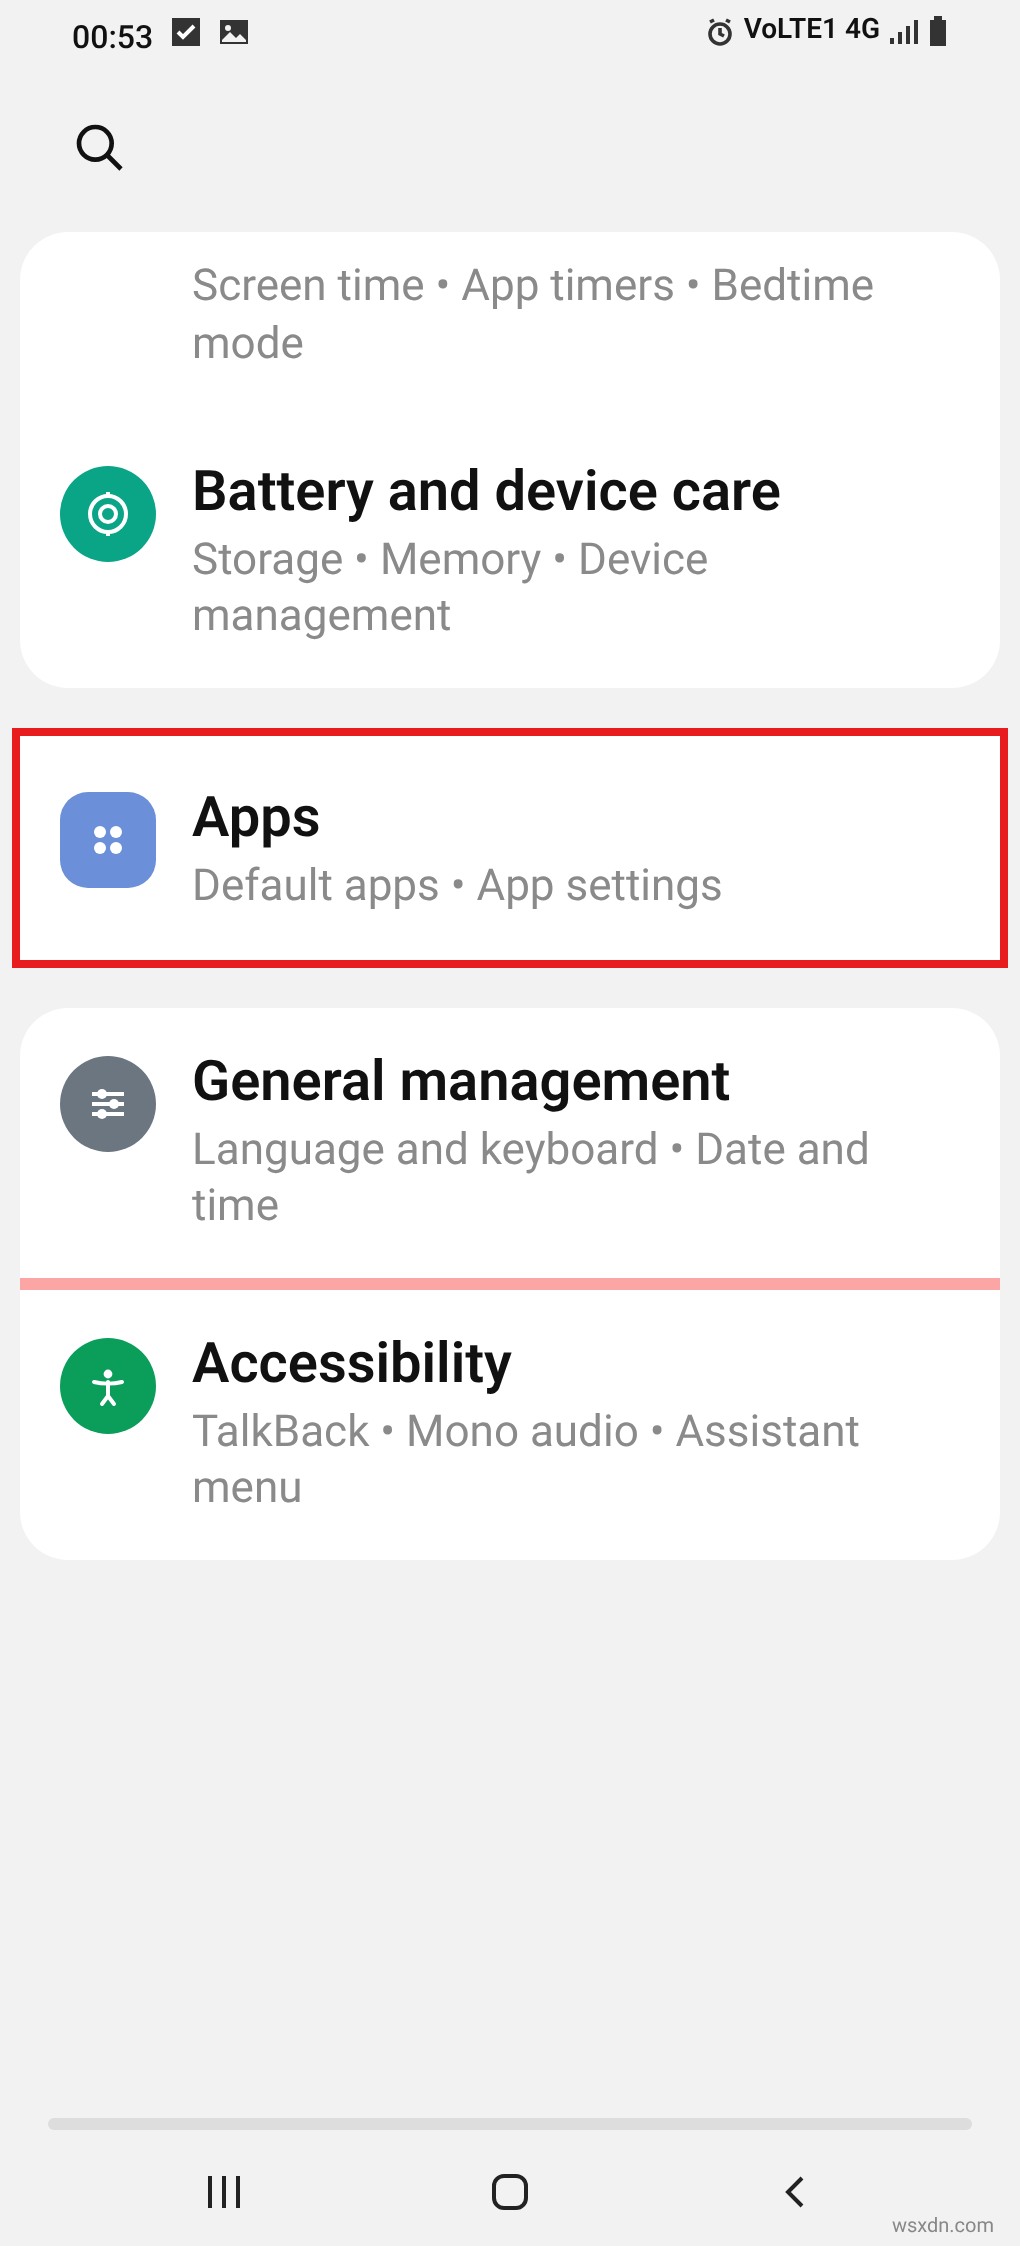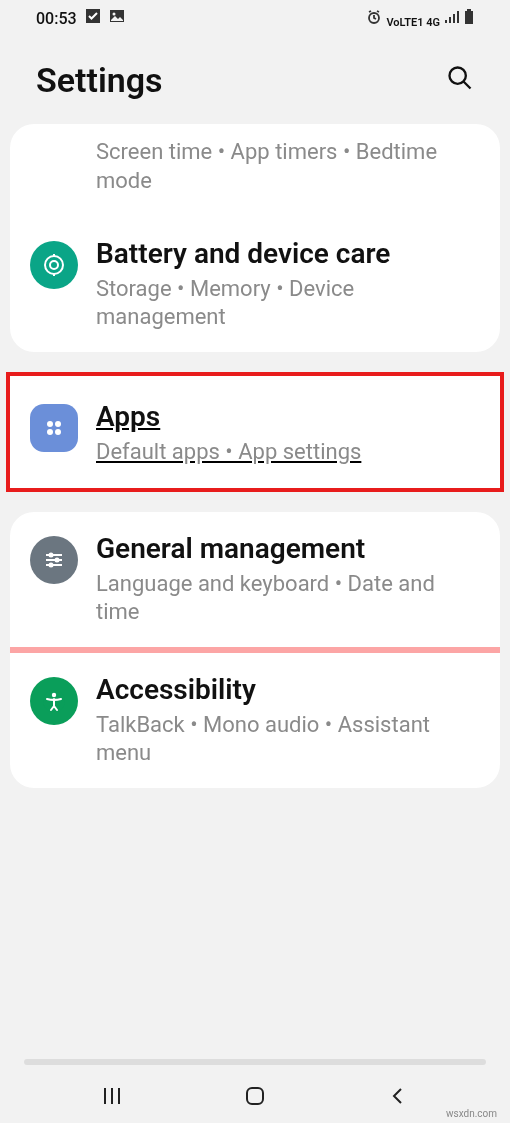--- a/index.html
+++ b/index.html
@@ -14,21 +14,21 @@
     .status-bar {
       height: 36px;
       display: flex;
       align-items: center;
       padding: 0 36px;
       font-size: 16px;
       color: #111;
       justify-content: space-between;
     }
     .status-left { display: flex; align-items: center; gap: 8px; font-weight: 500; }
-    .status-right { display: flex; align-items: flex-end; gap: 4px; font-size: 11px; font-weight: 600; }
+    .status-right { display: flex; align-items: flex-start; gap: 4px; font-size: 14px; font-weight: 600; }
     .header {
       padding: 24px 36px 24px 36px;
       display: flex;
       align-items: center;
       justify-content: space-between;
     }
     .header-title {
       font-size: 34px;
       font-weight: 600;
       color: #111;
@@ -76,21 +76,20 @@
       display: flex;
       gap: 18px;
       align-items: center;
     }
     .highlighted {
       border: 4px solid #e81c1c;
       border-radius: 0;
       margin: 0 6px 20px 6px;
       background: #fff;
       padding: 0;
-      text-decoration: underline;
     }
     .highlighted .row { border-top: none; padding: 24px 28px 22px 20px; }
     .nav-bar {
       position: absolute;
       bottom: 0;
       left: 0;
       right: 0;
       height: 54px;
       background: #f2f2f2;
       display: flex;
@@ -156,21 +155,20 @@
     <span>
       <svg width="10" height="16" viewBox="0 0 10 16">
           <rect x="3" y="0" width="4" height="2" fill="#333"></rect>
           <rect x="1" y="2" width="8" height="13" fill="#333"></rect>
         </svg>
     </span>
   </div>
 </div>
 
 <div class="header">
-  <div class="header-title">Settings</div>
   <div>
     <svg class="search-ic" viewBox="0 0 24 24">
         <circle cx="10" cy="10" r="7" stroke="#111" stroke-width="2" fill="none"></circle>
         <line x1="15" y1="15" x2="21" y2="21" stroke="#111" stroke-width="2"></line>
       </svg>
   </div>
 </div>
 
 <div class="card">
   <div class="partial-row">

